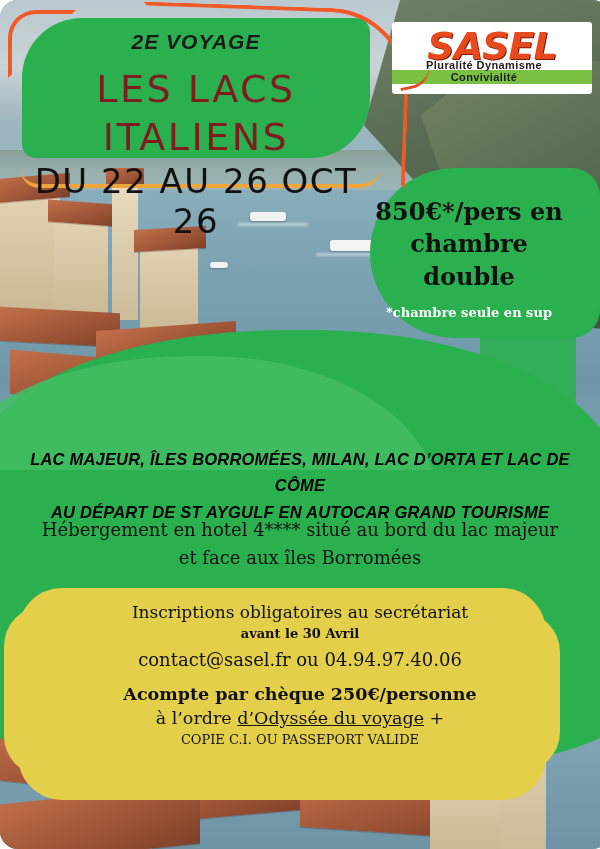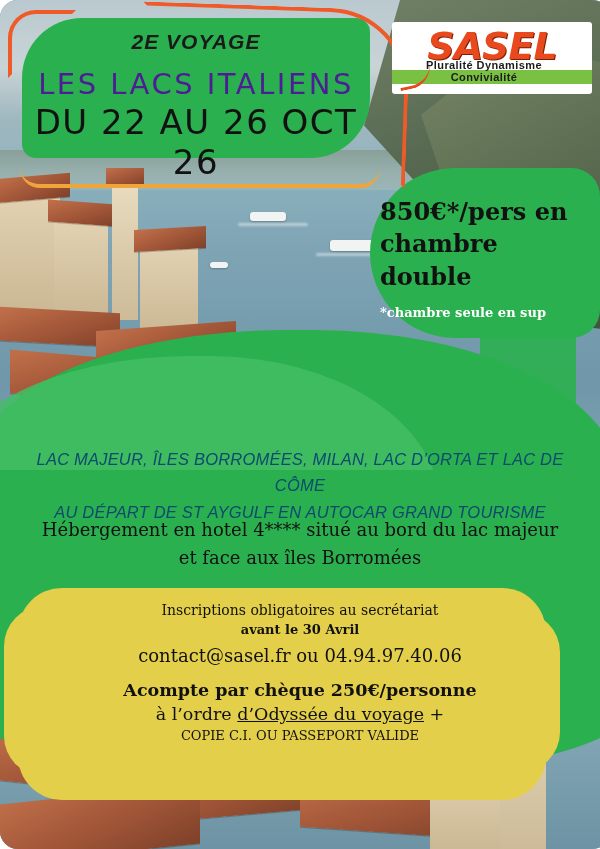--- a/index.html
+++ b/index.html
@@ -209,24 +209,24 @@
   .h-2e {
     font-family: "Liberation Sans", sans-serif;
     font-weight: bold;
     font-style: italic;
     font-size: 21px;
     letter-spacing: 1px;
     margin-bottom: 12px;
   }
   .h-title {
     font-family: "DejaVu Sans", sans-serif;
-    font-size: 29px;
+    font-size: 38px;
     letter-spacing: 2.5px;
     line-height: 1.25;
-    color: #4c1d95;
+    color: #7f1d1d;
     text-align: center;
   }
   .h-dates {
     font-family: "DejaVu Sans", sans-serif;
     font-size: 34px;
     letter-spacing: 1.5px;
     color: #111;
   }
 
   
@@ -270,22 +270,23 @@
     left: 6px; bottom: 6px;
     width: 34px; height: 20px;
     border-bottom: 3px solid #e8491d;
     border-radius: 0 0 30px 0;
     transform: rotate(-12deg);
   }
 
   
   .price {
     position: absolute;
-    right: 22px; top: 196px;
+    right: 37px; top: 196px;
     width: 208px;
+    text-align: center;
     color: #111;
   }
   .price-main {
     font-family: "DejaVu Serif", serif;
     font-weight: bold;
     font-size: 24px;
     line-height: 1.35;
   }
   .price-note {
     margin-top: 12px;
@@ -294,23 +295,23 @@
     font-size: 13px;
     color: #fff;
   }
 
   
   .itinerary {
     position: absolute;
     left: 16px; top: 446px;
     width: 568px;
     text-align: center;
-    color: #0c4a6e;
+    color: #000000;
     font-family: "Liberation Sans", sans-serif;
-    font-weight: normal;
+    font-weight: bold;
     font-style: italic;
     font-size: 16.5px;
     line-height: 1.6;
     letter-spacing: .2px;
   }
   .lodging {
     position: absolute;
     left: 26px; top: 516px;
     width: 548px;
     text-align: center;
@@ -321,21 +322,21 @@
   }
 
   
   .booking {
     position: absolute;
     left: 30px; top: 602px;
     width: 540px;
     text-align: center;
     color: #111;
   }
-  .bk-line1 { font-family: "DejaVu Serif", serif; font-size: 14px; }
+  .bk-line1 { font-family: "DejaVu Serif", serif; font-size: 17px; }
   .bk-line2 { font-family: "DejaVu Serif", serif; font-size: 13px; font-weight: bold; margin-top: 4px; }
   .bk-line3 { font-family: "DejaVu Serif", serif; font-size: 18px; margin-top: 8px; }
   .bk-line4 { font-family: "DejaVu Serif", serif; font-size: 17.5px; font-weight: bold; margin-top: 14px; }
   .bk-line5 { font-family: "DejaVu Serif", serif; font-size: 17.5px; margin-top: 4px; }
   .bk-line5 u { text-decoration: underline; }
   .bk-line6 { font-family: "DejaVu Serif", serif; font-size: 13px; font-weight: normal; margin-top: 4px; }
 </style>
 </head>
 <body>
 

